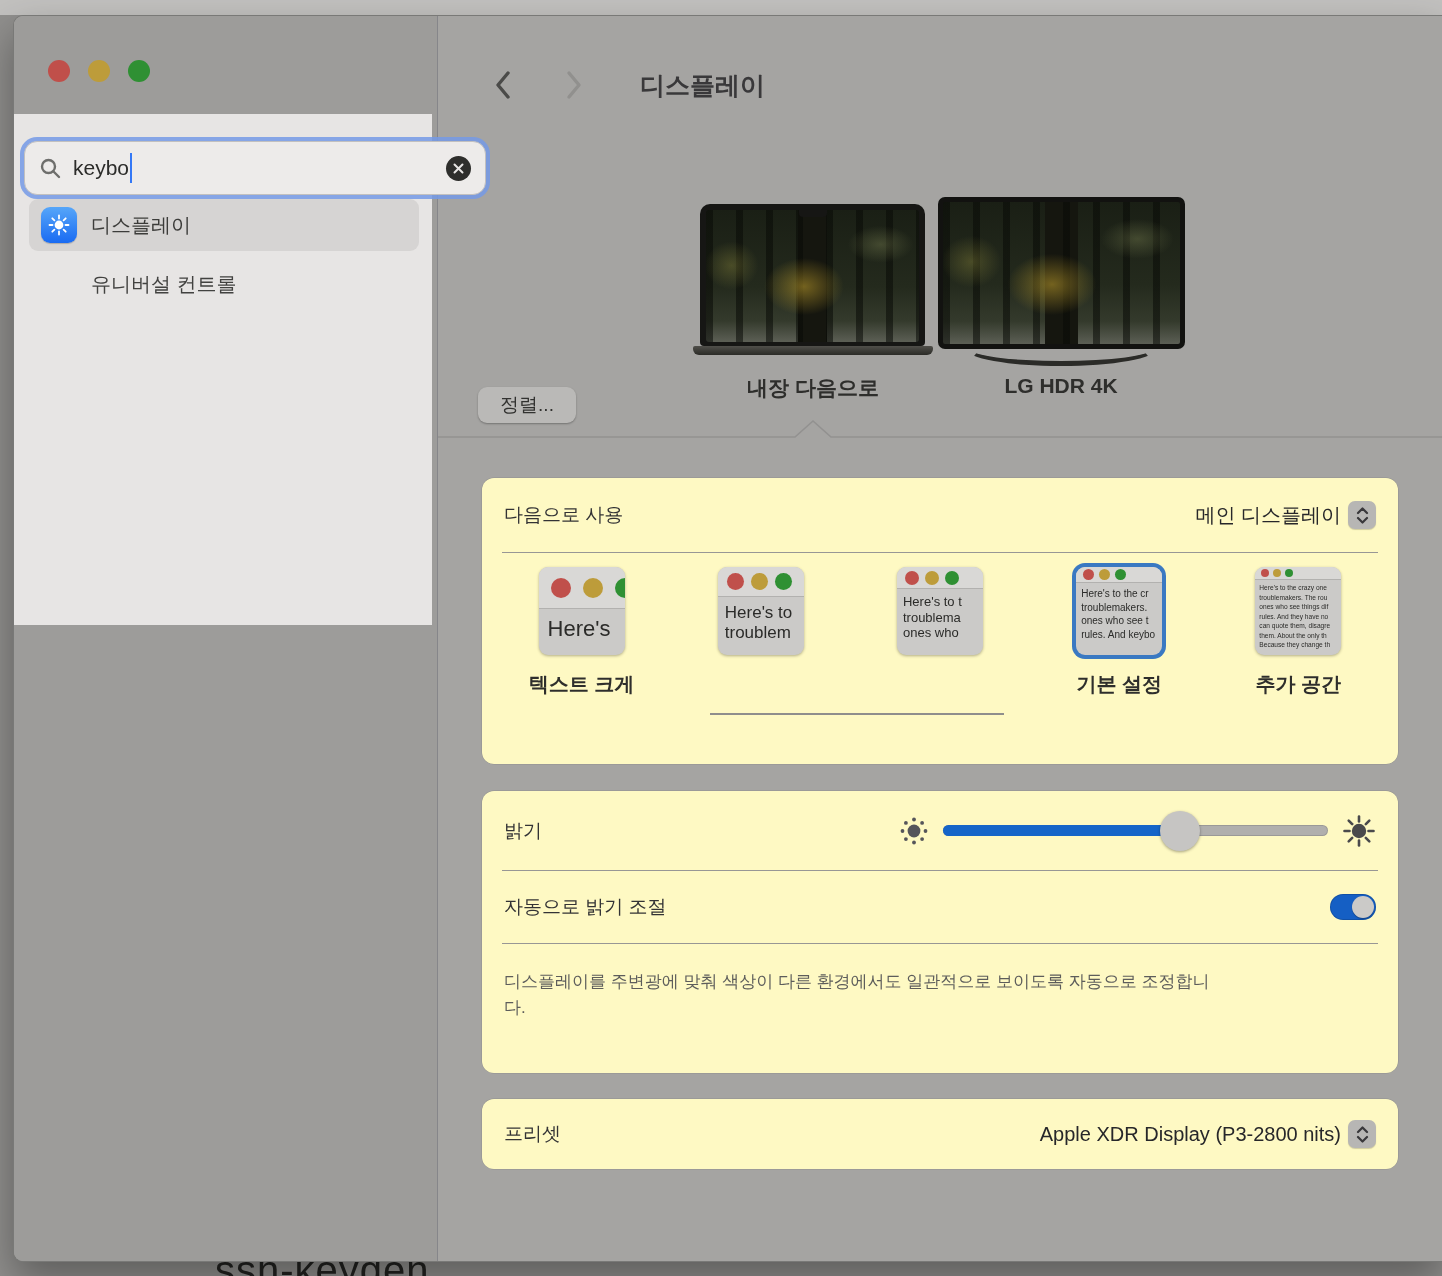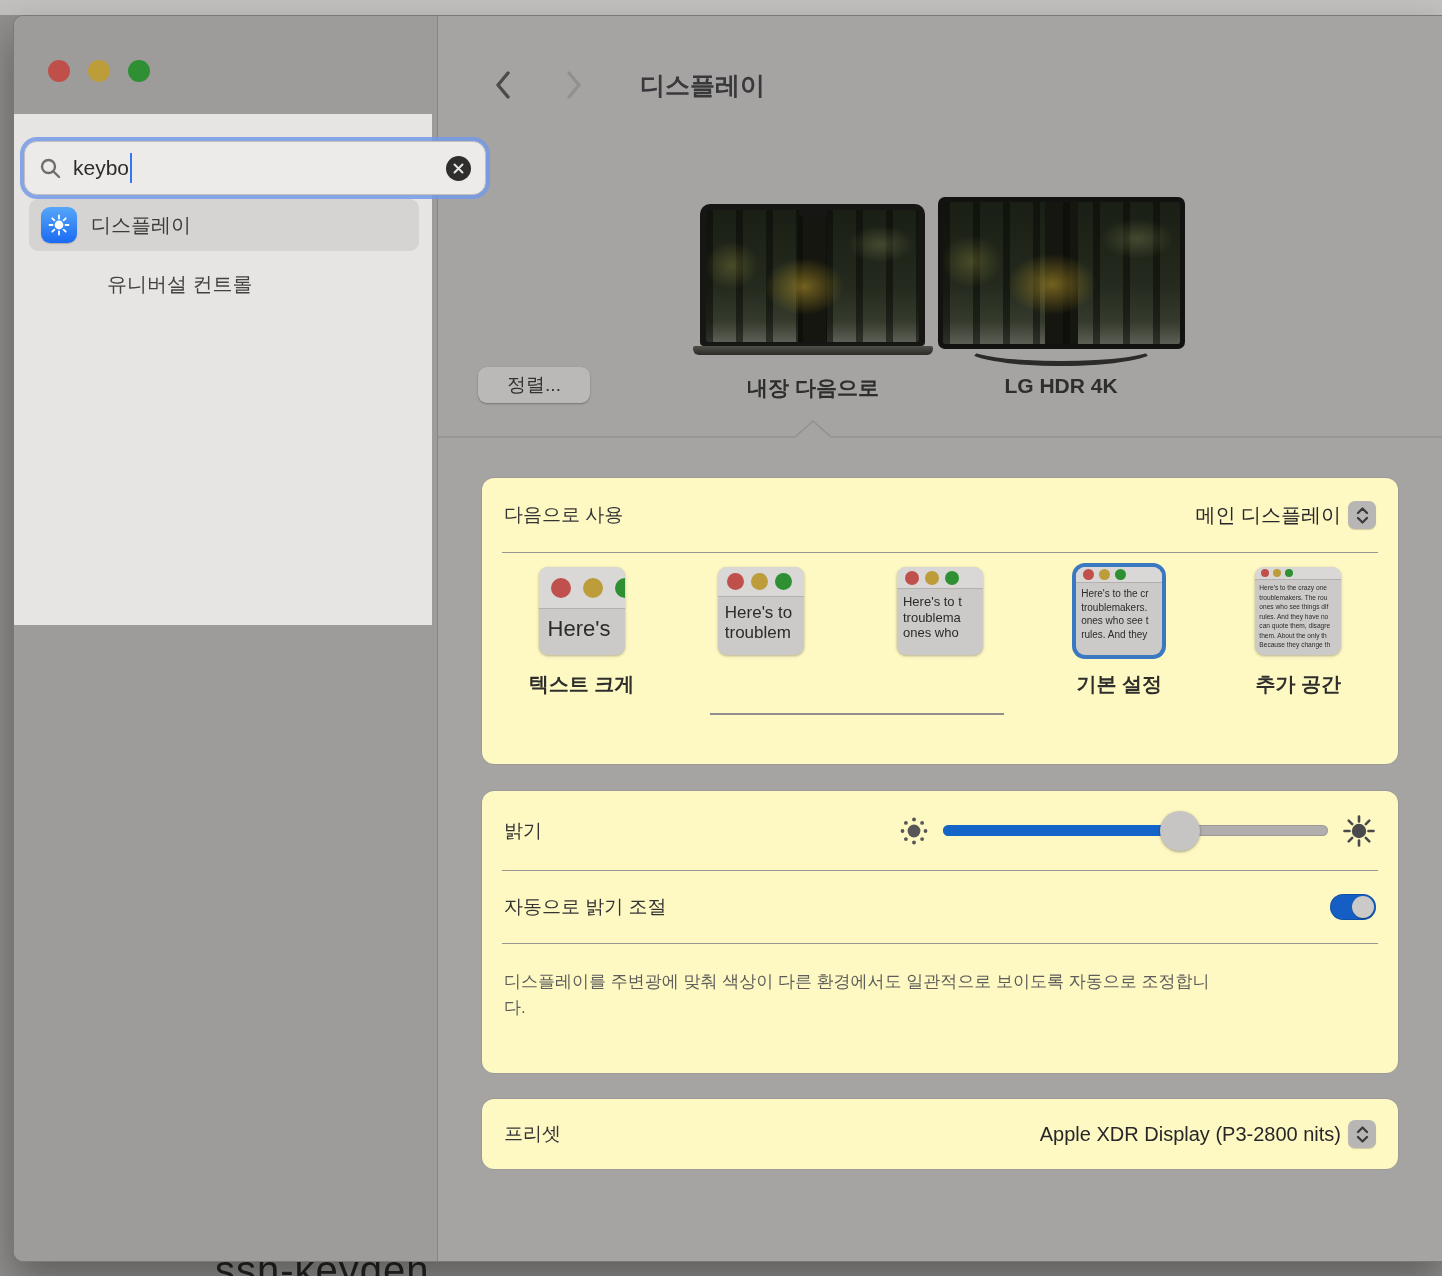--- a/index.html
+++ b/index.html
@@ -36,21 +36,21 @@
     display:flex; align-items:center; padding:0 14px;
   }
   .search-text { font-size:21px; color:#2c2c2a; margin-left:11px; }
   .caret { width:2px; height:30px; background:#3478f6; margin-left:1px; }
   .clear-btn { margin-left:auto; width:25px; height:25px; border-radius:50%; background:#2e2e2c; display:flex; align-items:center; justify-content:center; }
 
   .result-row { position:absolute; left:15px; width:390px; height:52px; display:flex; align-items:center; border-radius:9px; }
   .result-row.sel { top:85px; background:#d6d4d3; padding-left:12px; }
   .result-row.plain { top:148px; height:44px; padding-left:62px; }
   .result-label { font-size:20px; color:#3c3c3a; margin-left:14px; }
-  .result-row.plain .result-label { margin-left:16px; color:#424240; }
+  .result-row.plain .result-label { margin-left:0; color:#424240; }
   .app-icon { width:36px; height:36px; border-radius:9px; background:linear-gradient(#56a6f9,#1a6bf2); display:flex; align-items:center; justify-content:center; box-shadow:0 1px 1px rgba(0,0,0,.2); flex:none; }
 
   
   .content { position:relative; flex:1; height:100%; }
   .nav { position:absolute; top:50px; left:46px; display:flex; align-items:center; }
   .nav-btn { width:36px; height:38px; display:flex; align-items:center; justify-content:center; }
   .nav-btn + .nav-btn { margin-left:36px; }
   .page-title { margin-left:48px; font-size:25px; font-weight:700; color:#39383a; }
 
   
@@ -65,21 +65,21 @@
   }
   .laptop-screen { position:absolute; left:262px; top:188px; width:225px; height:142px; background:#161614; border-radius:10px 10px 4px 4px; padding:6px 6px 4px 6px; }
   .laptop-screen .wallpaper { width:100%; height:100%; border-radius:3px; position:relative; overflow:hidden; }
   .notch { position:absolute; left:50%; top:0; transform:translateX(-50%); width:28px; height:7px; background:#161614; border-radius:0 0 4px 4px; z-index:2; }
   .laptop-base { position:absolute; left:255px; top:330px; width:240px; height:9px; background:linear-gradient(#504f4a,#2b2b27); border-radius:2px 2px 6px 6px; }
   .monitor { position:absolute; left:500px; top:181px; width:247px; height:152px; background:#121210; border-radius:7px; padding:5px; }
   .monitor .wallpaper { width:100%; height:100%; border-radius:2px; }
   .monitor-stand { position:absolute; left:528px; top:316px; width:190px; height:34px; border:4px solid transparent; border-bottom:5px solid #2b2b28; border-radius:50%; }
   .display-label { position:absolute; top:358px; font-size:21px; font-weight:700; color:#2e2e2c; text-align:center; width:300px; }
   .lbl-builtin { left:225px; } .lbl-ext { left:473px; }
-  .arrange-btn { position:absolute; left:40px; top:351px; width:112px; height:36px; background:#bab9b7; border-radius:9px; font-size:19px; color:#323230; display:flex; align-items:center; justify-content:center; box-shadow:0 1px 2px rgba(0,0,0,.3); }
+  .arrange-btn { position:absolute; left:40px; top:371px; width:98px; height:36px; background:#bab9b7; border-radius:9px; font-size:19px; color:#323230; display:flex; align-items:center; justify-content:center; box-shadow:0 1px 2px rgba(0,0,0,.3); }
 
   .notch-divider { position:absolute; left:0; top:403px; width:100%; height:20px; }
 
   
   .card { position:absolute; left:44px; width:916px; background:#fef9c3; border-radius:12px; box-shadow:0 0 0 .5px rgba(0,0,0,.12); }
   .card1 { top:462px; height:286px; }
   .card2 { top:775px; height:282px; }
   .card3 { top:1083px; height:70px; }
   .card4 { top:1175px; height:68px; }
   .row { display:flex; align-items:center; padding:0 22px; position:relative; }
@@ -259,21 +259,21 @@
           <div class="scale-opt t4">
             <div class="thumb selected">
               <div class="t-bar">
                 <i class="i-red"></i>
                 <i class="i-yellow"></i>
                 <i class="i-green"></i>
               </div>
               <div class="t-body">Here's to the cr
 troublemakers.
 ones who see t
-rules. And they</div>
+rules. And keybo</div>
             </div>
             <div class="scale-label">기본 설정</div>
           </div>
           <div class="scale-opt t5">
             <div class="thumb">
               <div class="t-bar">
                 <i class="i-red"></i>
                 <i class="i-yellow"></i>
                 <i class="i-green"></i>
               </div>

